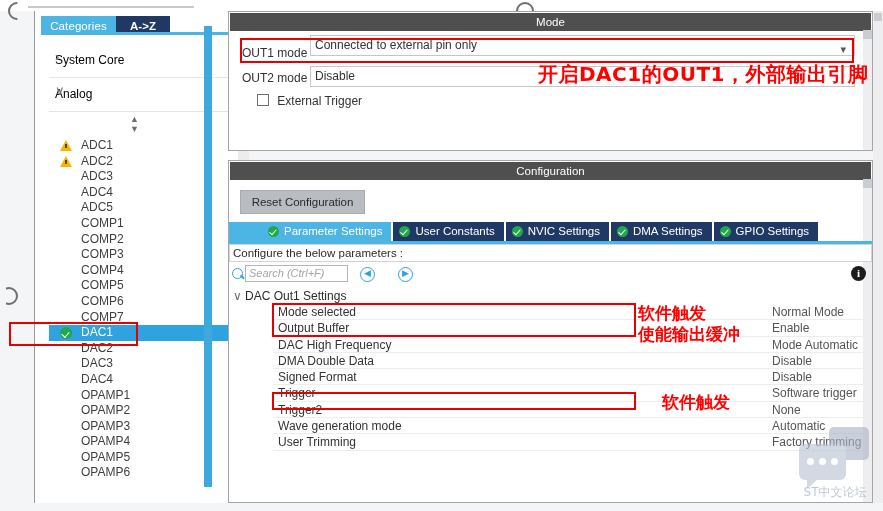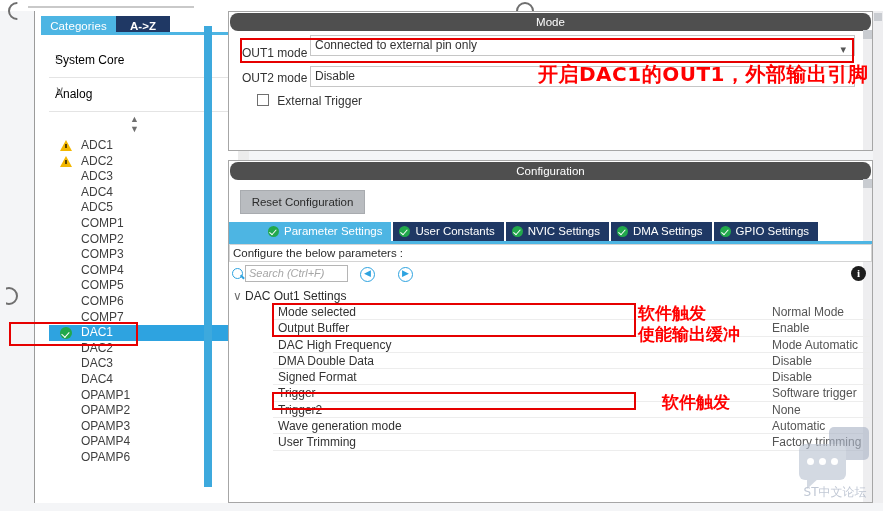--- a/index.html
+++ b/index.html
@@ -54,21 +54,21 @@
         border:solid #ffffff;border-width:0 1.6px 1.6px 0;transform:rotate(42deg);}
 
   .sb-track{position:absolute;left:203px;top:24px;width:11px;height:465px;background:#ececec;}
   .sb-thumb{position:absolute;left:204px;top:26px;width:8px;height:461px;background:#3da9dd;}
 
   
   .pane{position:absolute;background:#ffffff;border:1px solid #a6a6a6;box-sizing:border-box;}
   .pane-mode{left:228px;top:11px;width:645px;height:140px;}
   .pane-cfg{left:228px;top:160px;width:645px;height:343px;}
   .pane-hdr{position:absolute;left:1px;top:1px;right:1px;height:18px;background:#4f4f4f;color:#ffffff;
-            font-size:11.5px;line-height:18px;text-align:center;border-radius:8px;}
+            font-size:11.5px;line-height:18px;text-align:center;}
 
   .fld{position:absolute;font-size:12px;color:#333;}
   .lbl-out1{left:242px;top:46px;}
   .lbl-out2{left:242px;top:71px;}
   .dd{position:absolute;background:#ffffff;border:1px solid #c6c6c6;box-sizing:border-box;font-size:12px;color:#333;}
   .dd1{left:310px;top:35px;width:545px;height:21px;line-height:19px;padding-left:4px;}
   .dd2{left:310px;top:66px;width:545px;height:21px;line-height:19px;padding-left:4px;}
   .dd .cv{position:absolute;right:8px;top:4px;font-size:11px;color:#555;}
   .chkrow{position:absolute;left:257px;top:94px;font-size:12px;color:#333;}
   .chkbox{display:inline-block;width:10px;height:10px;border:1px solid #6f6f6f;background:#fff;
@@ -194,20 +194,21 @@
         <div class="pitem"><span>COMP6</span></div>
         <div class="pitem"><span>COMP7</span></div>
         <div class="pitem sel"><span class="ic ok"></span><span>DAC1</span></div>
         <div class="pitem"><span>DAC2</span></div>
         <div class="pitem"><span>DAC3</span></div>
         <div class="pitem"><span>DAC4</span></div>
         <div class="pitem"><span>OPAMP1</span></div>
         <div class="pitem"><span>OPAMP2</span></div>
         <div class="pitem"><span>OPAMP3</span></div>
         <div class="pitem"><span>OPAMP4</span></div>
+        <div class="pitem"><span>OPAMP5</span></div>
         <div class="pitem"><span>OPAMP6</span></div>
       </div>
     </div>
 
     <div class="sb-track"></div>
   </div>
   <div class="sb-thumb"></div>
 
   <div class="pane pane-mode">
     <div class="pane-hdr">Mode</div>

